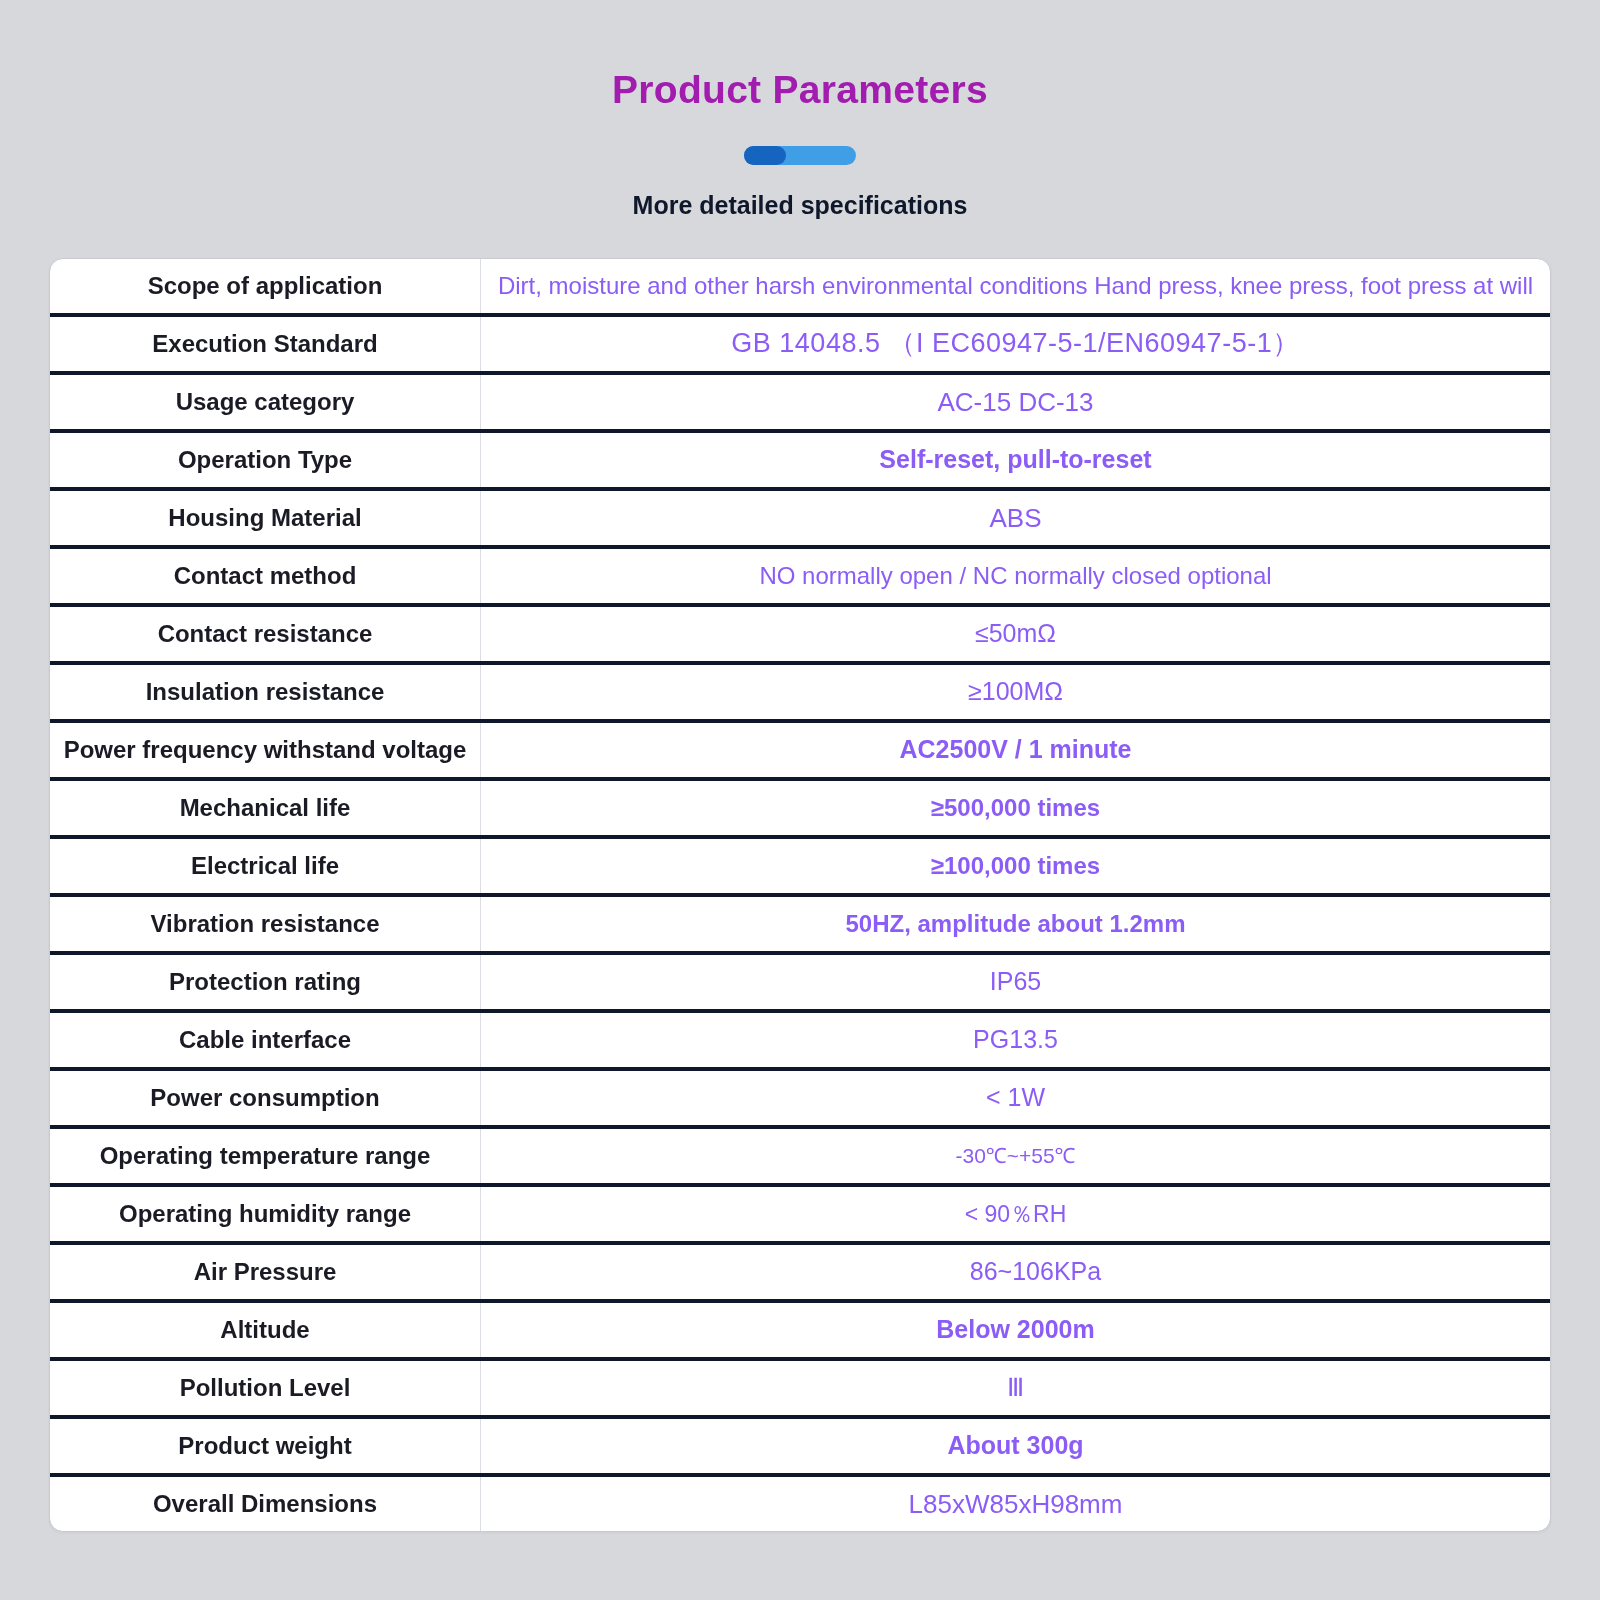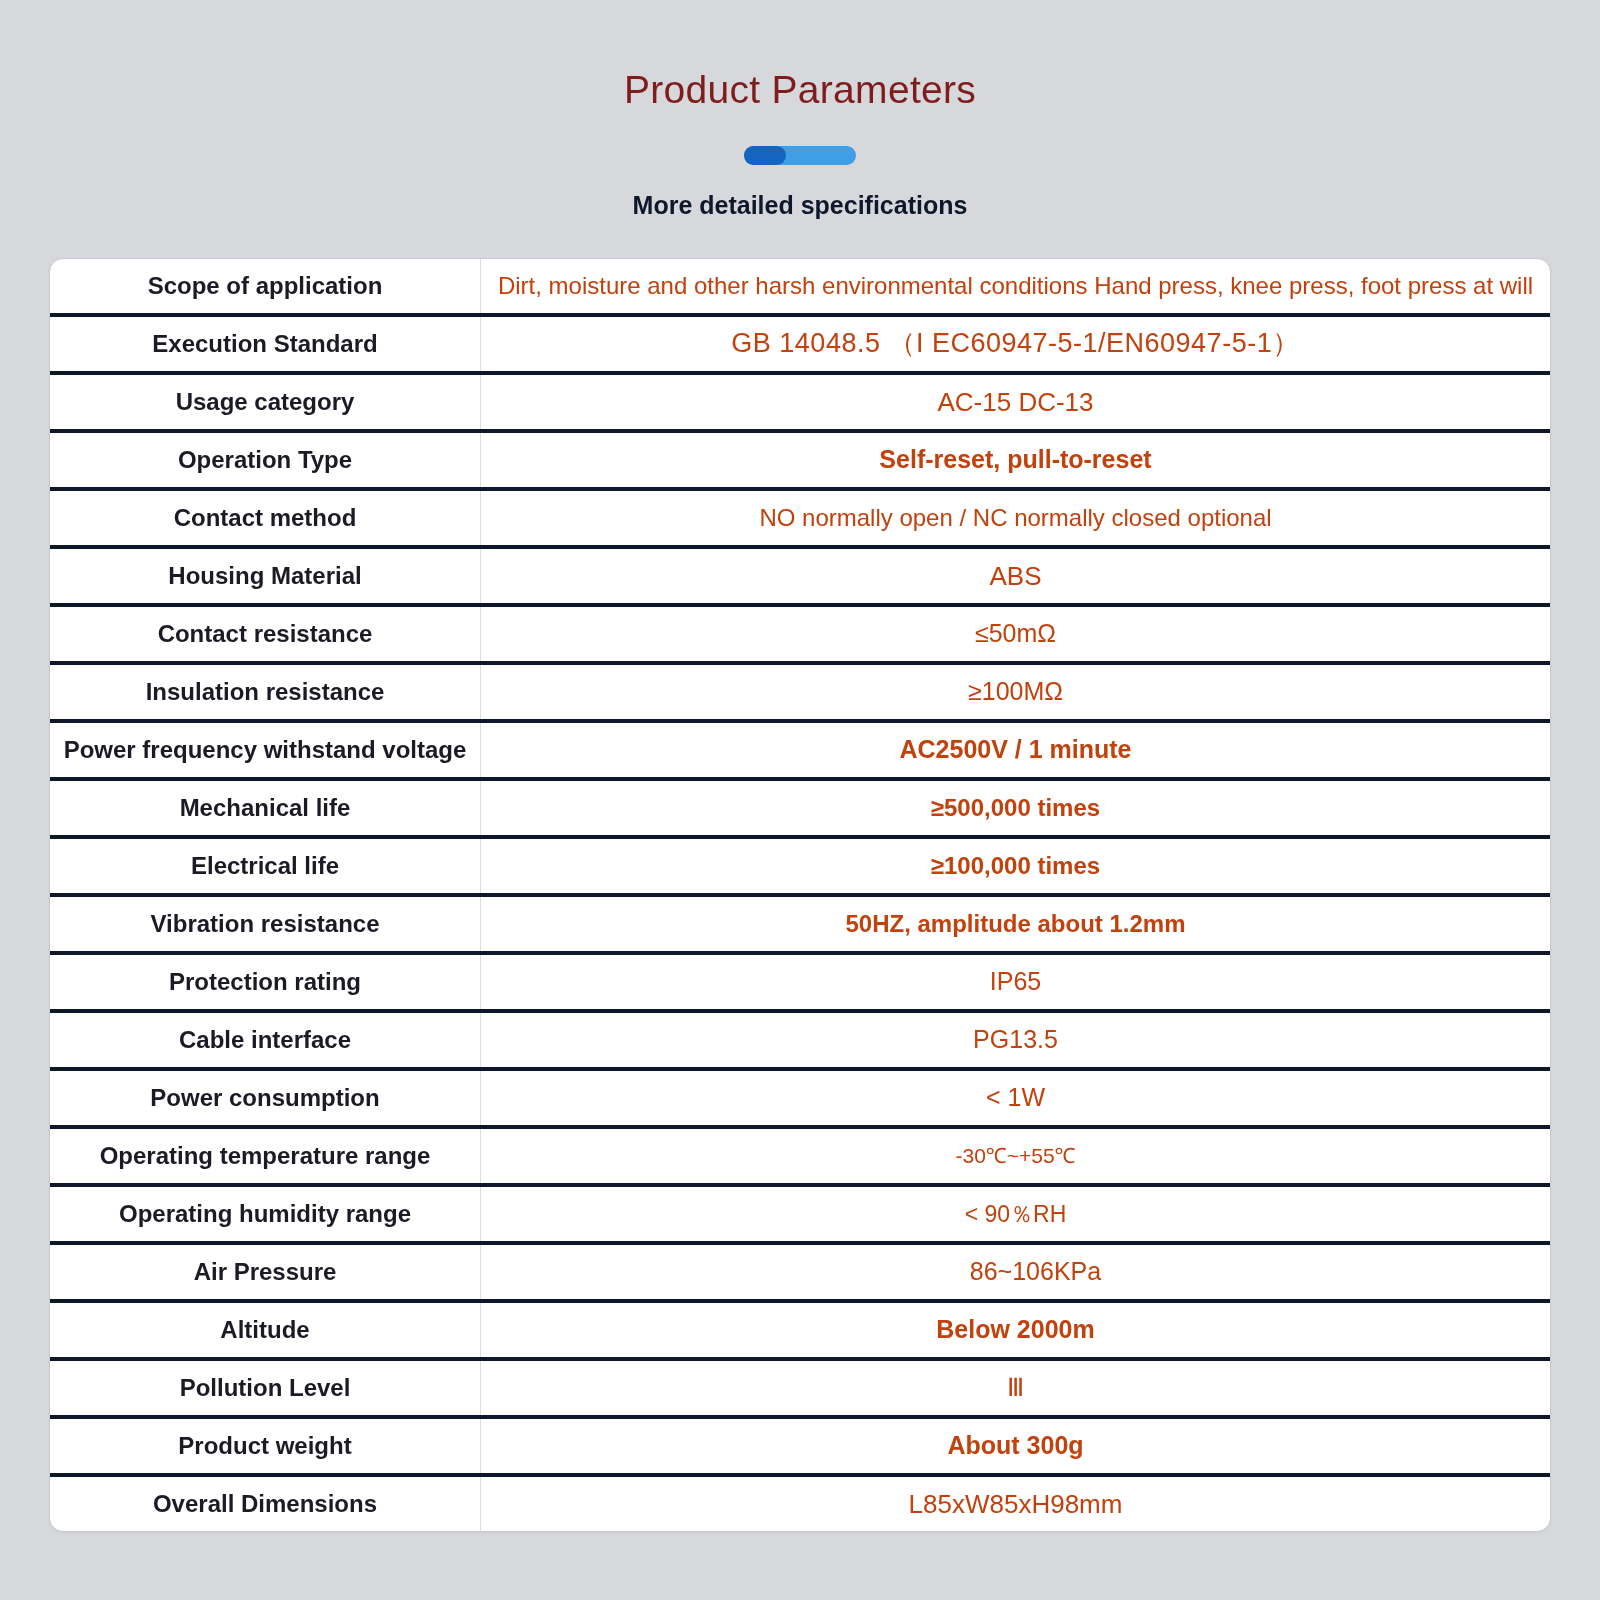--- a/index.html
+++ b/index.html
@@ -20,22 +20,22 @@
     box-sizing: border-box;
     padding: 0;
     position: relative;
   }
   .header {
     text-align: center;
     padding-top: 68px;
   }
   .title {
     font-size: 39px;
-    font-weight: normal;
-    color: #7f1d1d;
+    font-weight: bold;
+    color: #a21caf;
     letter-spacing: 0.3px;
     margin: 0;
   }
   .divider {
     margin: 34px auto 0 auto;
     width: 112px;
     height: 19px;
     position: relative;
   }
   .divider .bar-light {
@@ -94,21 +94,21 @@
     border-right: 1px solid #dcdee3;
     font-size: 24px;
     font-weight: bold;
     color: #1b1b25;
     padding: 6px 8px;
     line-height: 1.2;
   }
   td.value {
     text-align: center;
     font-size: 24px;
-    color: #c2410c;
+    color: #8b5cf6;
     padding: 6px 10px;
     line-height: 1.25;
   }
   
   .lbl-small { font-size: 19px; margin-left: 32px; }
   .lbl-xsmall { font-size: 18px; }
   
   .v-bold { font-weight: bold; }
   .v-purple { color: #4a2c63; font-weight: bold; }
   .v-small { font-size: 19px; }
@@ -144,26 +144,26 @@
         </tr>
         <tr>
           <td class="label">Usage category</td>
           <td class="value" style="font-size:26px;">AC-15    DC-13</td>
         </tr>
         <tr>
           <td class="label">Operation Type</td>
           <td class="value v-bold" style="font-size:25px;">Self-reset, pull-to-reset</td>
         </tr>
         <tr>
+          <td class="label">Housing Material</td>
+          <td class="value" style="font-size:26px;">ABS</td>
+        </tr>
+        <tr>
           <td class="label">Contact method</td>
           <td class="value v-xsmall">NO normally open / NC normally closed optional</td>
-        </tr>
-        <tr>
-          <td class="label">Housing Material</td>
-          <td class="value" style="font-size:26px;">ABS</td>
         </tr>
         <tr>
           <td class="label">Contact resistance</td>
           <td class="value" style="font-size:25px;">≤50mΩ</td>
         </tr>
         <tr>
           <td class="label">Insulation resistance</td>
           <td class="value" style="font-size:25px;">≥100MΩ</td>
         </tr>
         <tr>

